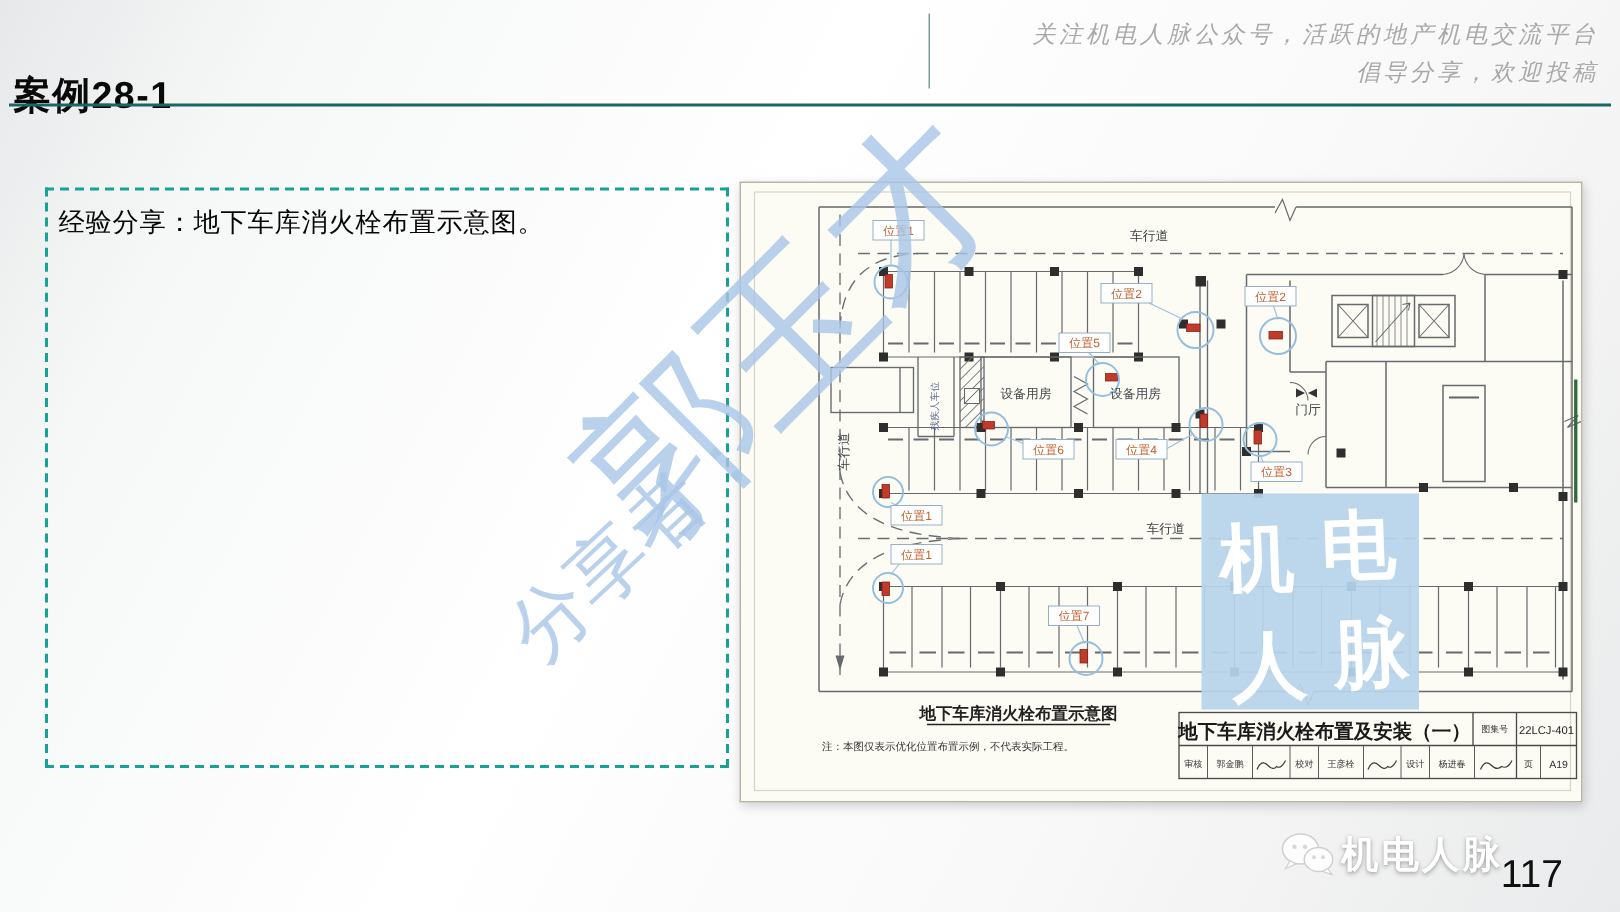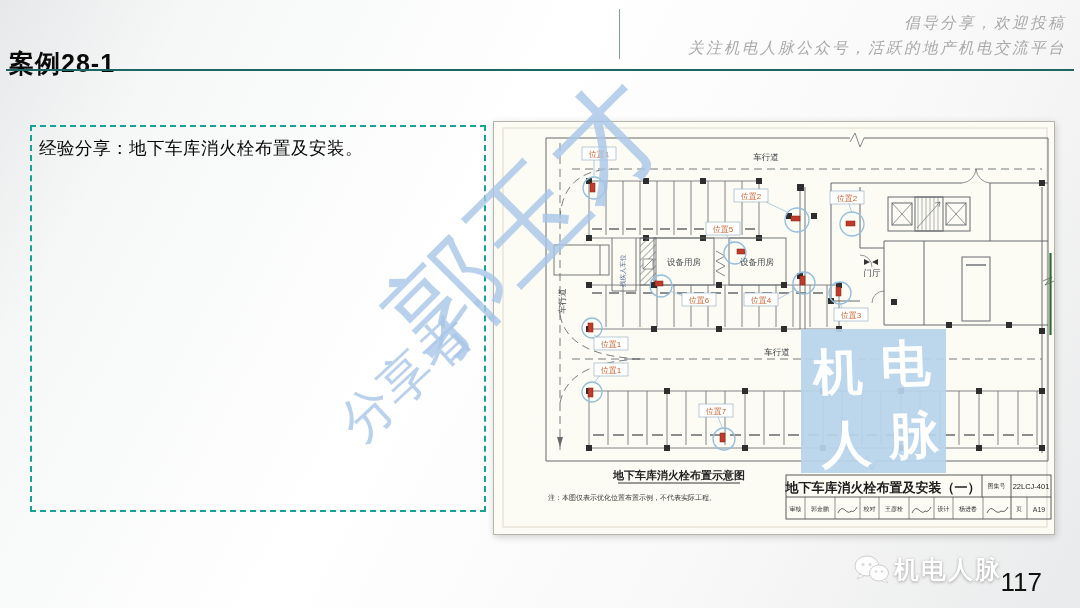--- a/index.html
+++ b/index.html
@@ -30,26 +30,26 @@
 </style>
 </head>
 <body>
 
 <div class="slide">
 
   <div class="page-title">案例28-1</div>
   <div class="accent-line"></div>
   <div class="header-divider"></div>
   <div class="tagline">
+    <div>关注机电人脉公众号，活跃的地产机电交流平台</div>
     <div>倡导分享，欢迎投稿</div>
-    <div>关注机电人脉公众号，活跃的地产机电交流平台</div>
   </div>
 
   <div class="note-box">
-    <p class="note-text">经验分享：地下车库消火栓布置及安装。</p>
+    <p class="note-text">经验分享：地下车库消火栓布置示意图。</p>
   </div>
 
   <div class="paper">
     <svg viewBox="0 0 560 410" xmlns="http://www.w3.org/2000/svg">
       <defs>
         <pattern id="hatch" width="5" height="5" patternUnits="userSpaceOnUse" patternTransform="rotate(45)">
           <line x1="0" y1="0" x2="0" y2="5" stroke="#70747a" stroke-width="1.2"></line>
         </pattern>
       </defs>
 

